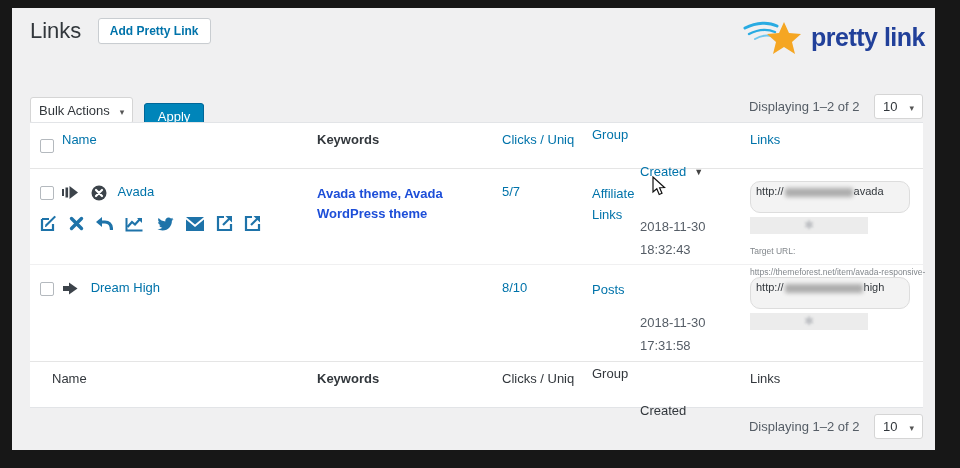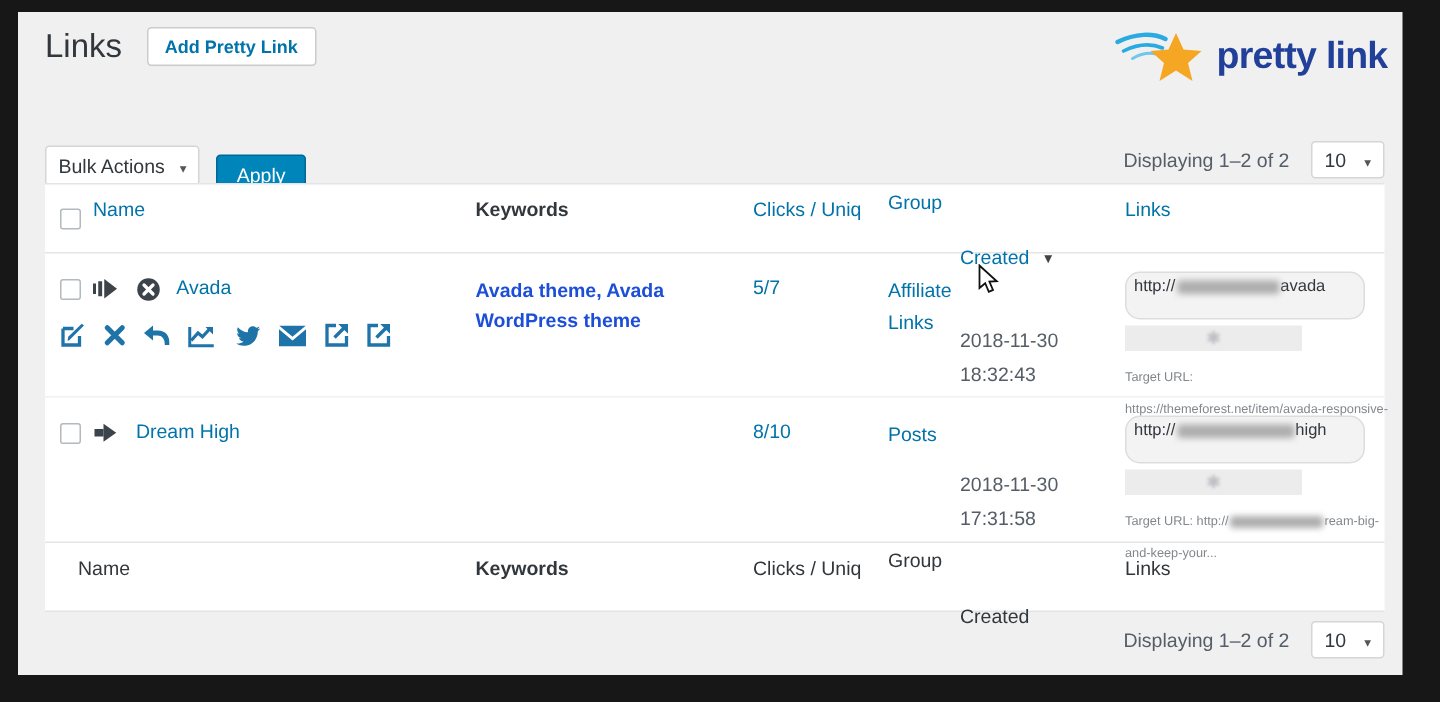--- a/index.html
+++ b/index.html
@@ -220,21 +220,20 @@
       <div class="cell c-group">
           <span class="group-link link">Posts</span>
         </div>
       <div class="cell c-created">
           <div class="created-text"><span>2018-11-30</span><br><span>17:31:58</span></div>
         </div>
       <div class="cell c-links">
           <div class="links-wrap">
         <div class="url-box"><span>http://</span><span class="redact" style="width:78px;"></span><span>high</span></div>
         <div class="copy-strip"><span class="blur-glyph">✱</span></div>
-        <div class="target"><span>Target URL: http://</span><span class="redact" style="width:62px;"></span><span>ream-big-and-keep-your...</span></div>
       </div>
         </div>
     </div>
 
     <div class="trow tfoot">
       <div class="cell c-name" style="left:22px;">Name</div>
       <div class="cell c-kw">Keywords</div>
       <div class="cell c-clicks">Clicks / Uniq</div>
       <div class="cell c-group" style="top:3px; line-height:1.4;">Group</div>
       <div class="cell c-created">Created</div>

